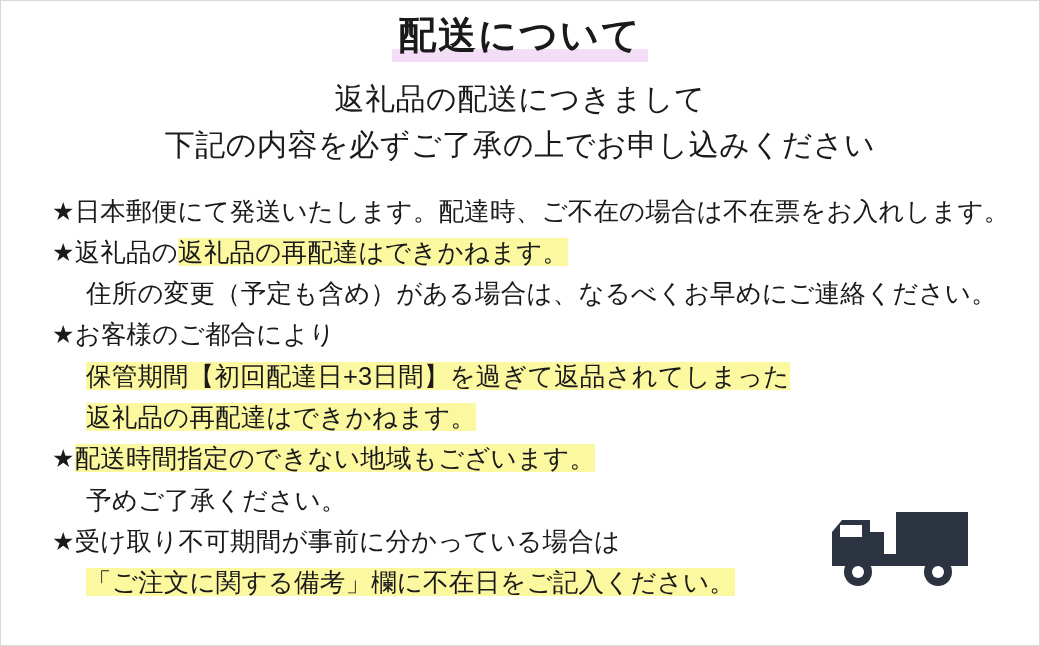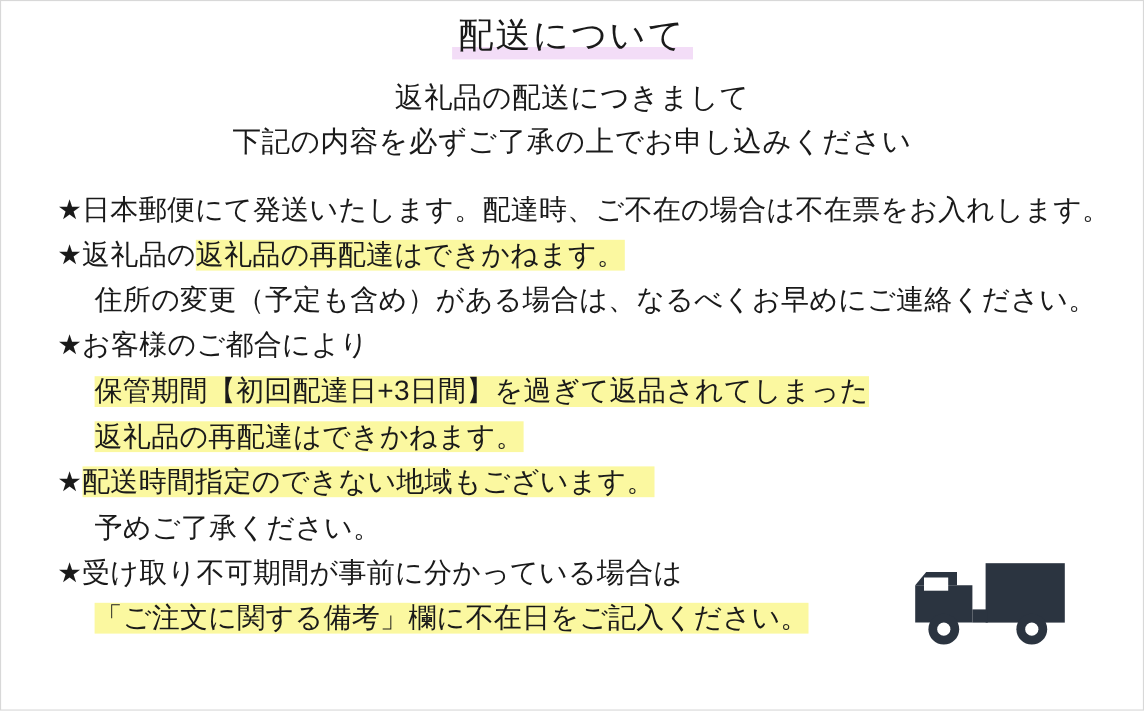--- a/index.html
+++ b/index.html
@@ -22,33 +22,33 @@
     position: relative;
   }
 
   
   .title-wrap {
     text-align: center;
     padding-top: 12px;
   }
   .title {
     display: inline-block;
-    font-size: 32px;
-    font-weight: normal;
+    font-size: 38px;
+    font-weight: bold;
     letter-spacing: 2px;
     line-height: 1.25;
     background: linear-gradient(to top, #f3ddf7 0%, #f3ddf7 26%, rgba(255,255,255,0) 26%);
     padding: 0 6px 2px 6px;
   }
 
   
   .subtitle {
     text-align: center;
     margin-top: 14px;
-    font-size: 26px;
+    font-size: 30px;
     line-height: 1.55;
     font-weight: normal;
     letter-spacing: 0.5px;
   }
   .subtitle .line {
     display: block;
   }
 
   
   .body-list {

